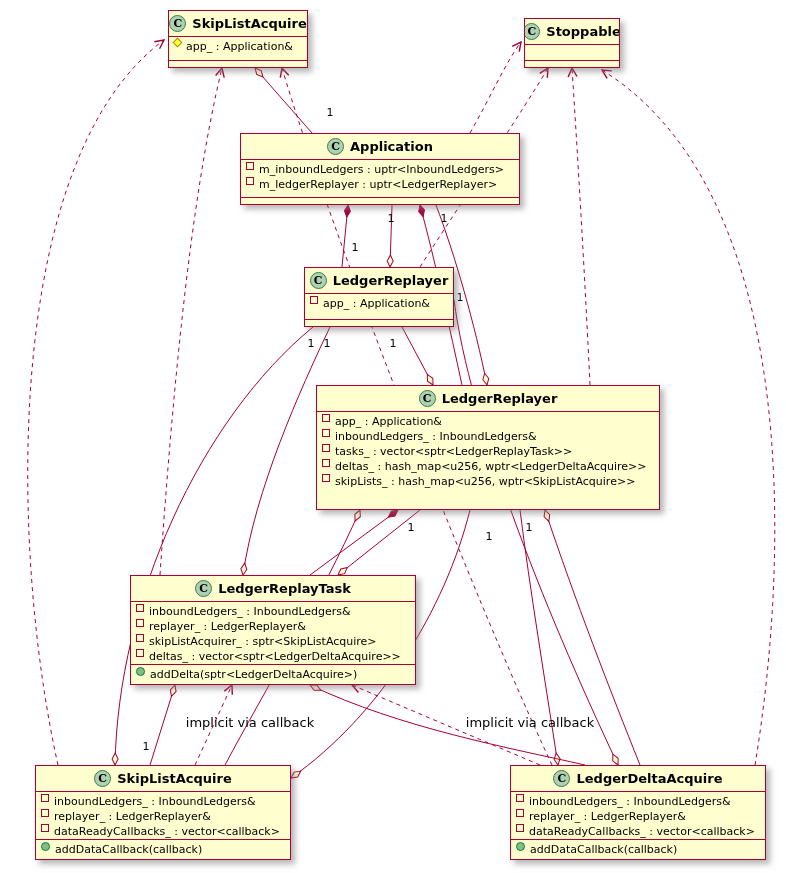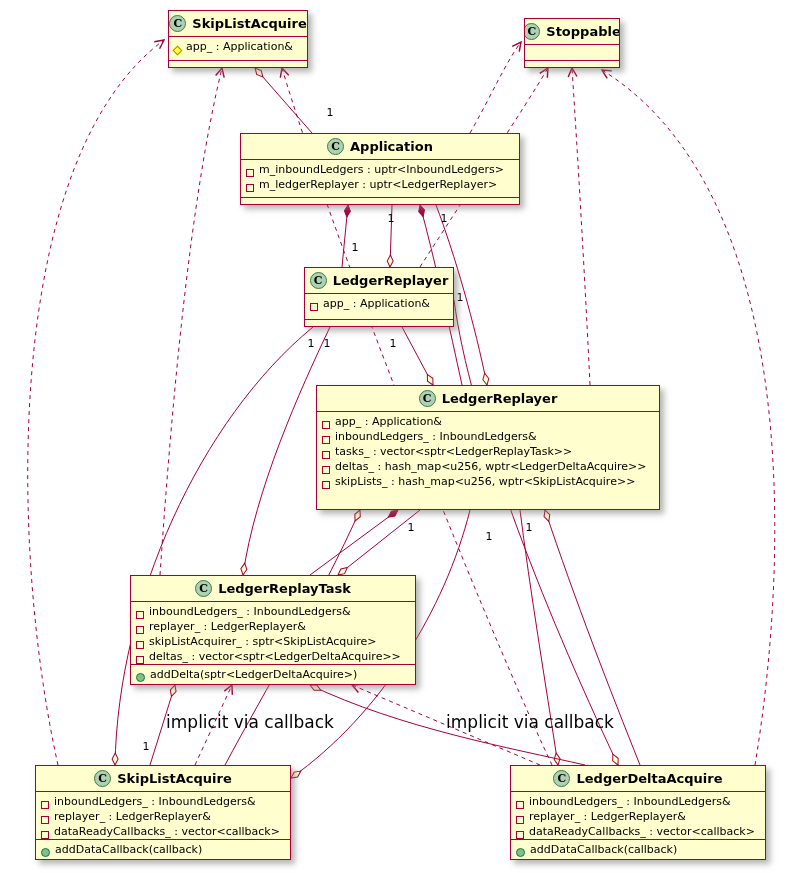--- a/index.html
+++ b/index.html
@@ -23,29 +23,29 @@
   .c-circle {
     width:17px; height:17px; flex:0 0 17px; border-radius:50%;
     background:#ADD1B2; border:1px solid #3A7D44;
     display:flex; align-items:center; justify-content:center;
     font-family:"DejaVu Serif", serif; font-weight:bold; font-size:11px; color:#000;
   }
   .uml-name { font-size:13px; font-weight:bold; color:#000; white-space:nowrap; }
   .uml-compartment { padding:2px 5px; }
   .uml-fields { flex:1 1 auto; min-height:6px; }
   .uml-methods { flex:0 0 auto; min-height:7px; border-top:1px solid #A80036; }
-  .uml-member { display:flex; align-items:flex-end; gap:5px; line-height:15px; white-space:nowrap; }
+  .uml-member { display:flex; align-items:flex-start; gap:5px; line-height:15px; white-space:nowrap; }
   .member-text { font-size:11px; color:#000; }
   .vis { flex:0 0 auto; display:inline-block; }
   .vis-private  { width:8px; height:8px; background:#FEFECE; border:1px solid #A80036; }
   .vis-protected{ width:7px; height:7px; background:#FFFF44; border:1px solid #B38A00; transform:rotate(45deg); }
   .vis-public   { width:9px; height:9px; border-radius:50%; background:#84BE84; border:1px solid #038048; }
 
   .edge-mult  { position:absolute; font-size:11px; color:#000; transform:translate(-50%,-50%); }
-  .edge-label { position:absolute; font-size:17px; color:#000; transform:translate(-50%,-50%); white-space:nowrap; }
+  .edge-label { position:absolute; font-size:13px; color:#000; transform:translate(-50%,-50%); white-space:nowrap; }
 </style>
 </head>
 <body>
 
 <div id="diagram">
   <svg id="edge-layer" width="786" height="873">
     <defs>
       <marker id="m-diamondOpen" viewBox="0 0 14 8" refX="1" refY="4" markerWidth="14" markerHeight="8" orient="auto">
         <path d="M1,4 L7,1 L13,4 L7,7 Z" fill="#FEFECE" stroke="#A80036" stroke-width="1"></path>
       </marker>

